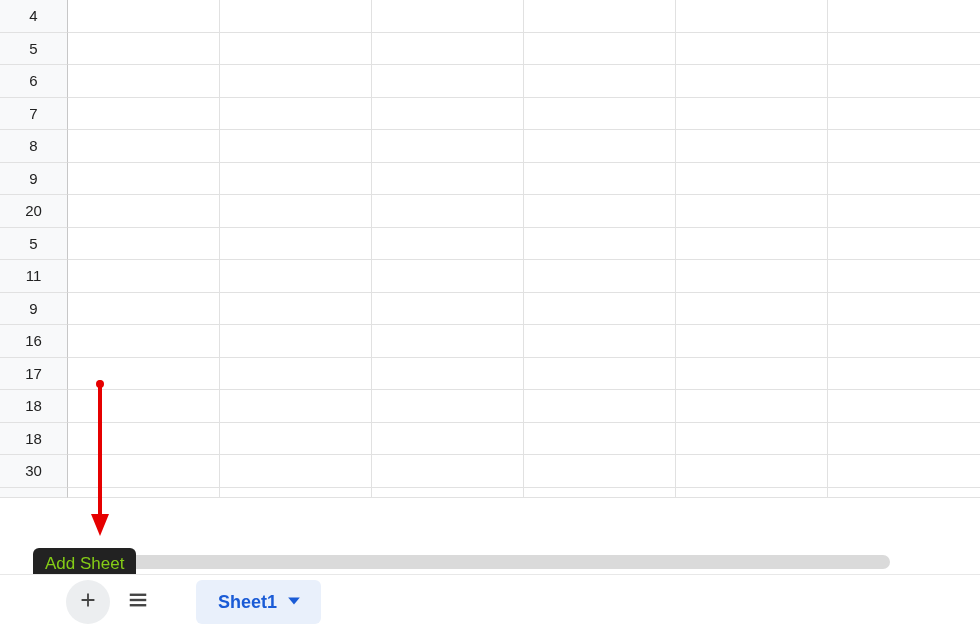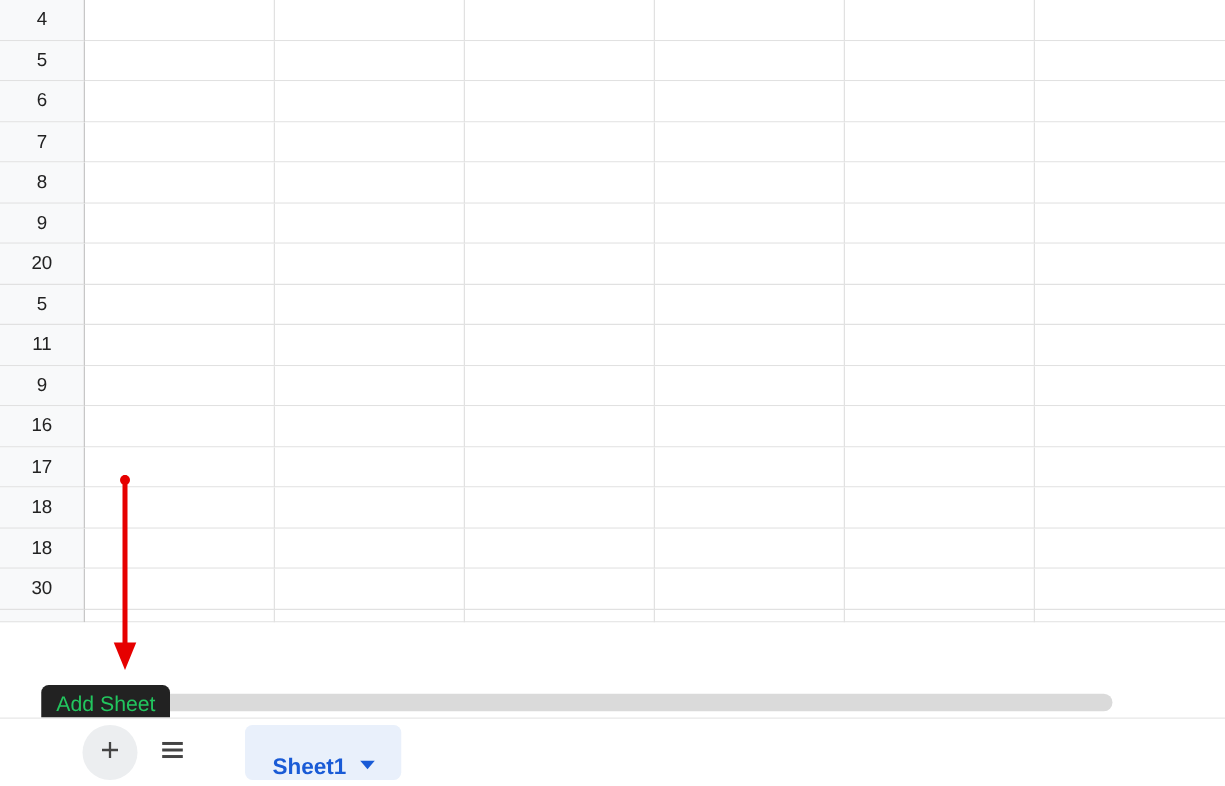--- a/index.html
+++ b/index.html
@@ -47,30 +47,30 @@
   }
   .iconbtn.add { background: #eceef0; }
   .iconbtn.menu { background: transparent; }
   .iconbtn svg { width: 22px; height: 22px; }
 
   .tab {
     margin-left: 30px;
     height: 44px; padding: 0 20px 0 22px;
     background: #e9f0fb;
     border-radius: 6px;
-    display: flex; align-items: flex-end; gap: 10px;
+    display: flex; align-items: center; gap: 10px;
     color: #1a5bd6; font-weight: 700; font-size: 18px;
     cursor: pointer;
   }
   .tab svg { width: 14px; height: 14px; fill: #1a5bd6; }
 
   
   .tooltip {
     position: absolute; left: 33px; top: 548px;
-    background: #222; color: #22c55e; font-size: 17px;
+    background: #222; color: #84cc16; font-size: 17px;
     padding: 6px 12px; border-radius: 6px;
     white-space: nowrap;
   }
 
   
   .arrow {
     position: absolute; left: 90px; top: 378px; width: 20px; height: 160px;
     pointer-events: none;
   }
 </style>

